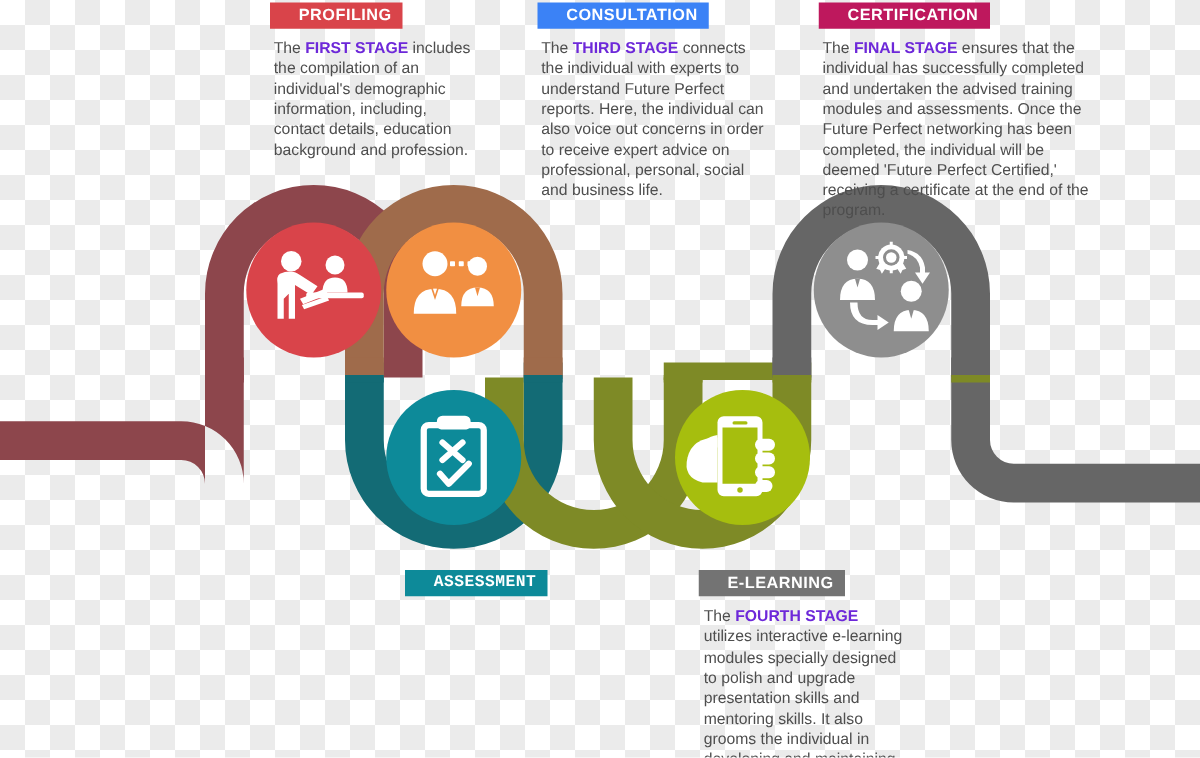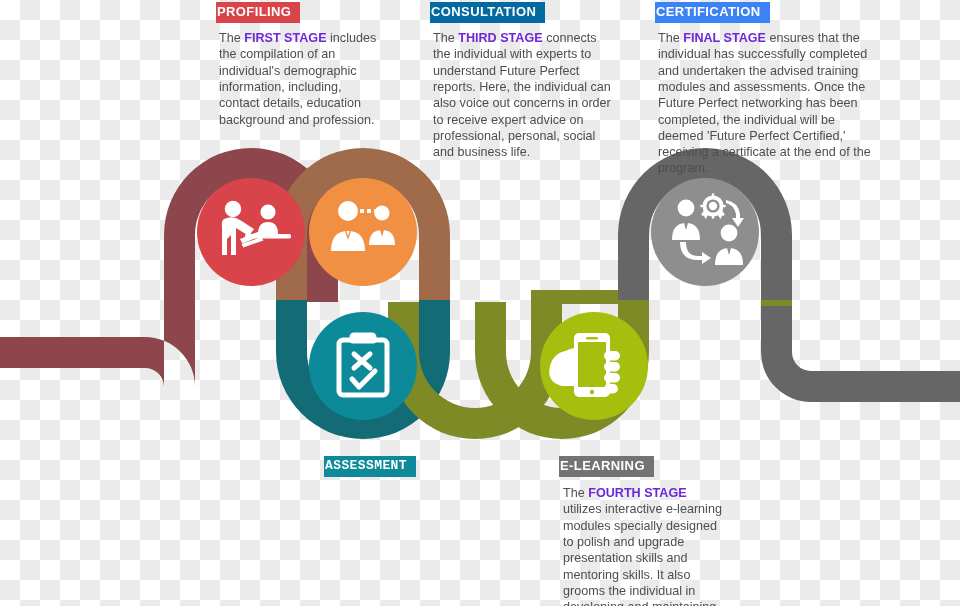--- a/index.html
+++ b/index.html
@@ -30,21 +30,21 @@
   .callout {
     position: absolute;
     box-sizing: border-box;
   }
   .callout-label {
     display: inline-block;
     color: #ffffff;
     font-weight: bold;
     font-size: 13px;
     letter-spacing: 0.4px;
-    padding: 3px 9px 4px 1px;
+    padding: 3px 9px 4px 23px;
     line-height: 1.08;
     white-space: nowrap;
   }
   .callout-body {
     margin-top: 6px;
     font-size: 12.6px;
     line-height: 16.3px;
     color: #4e4e4e;
     padding-left: 3px;
   }
@@ -240,28 +240,28 @@
 </svg>
 
 <div class="callout" id="callout-profiling">
   <span class="callout-label" style="background:#d9444a">PROFILING</span>
   <div class="callout-body">
     <span>The </span><b>FIRST STAGE</b><span> includes the compilation of an individual's demographic information, including, contact details, education background and profession.</span>
   </div>
 </div>
 
 <div class="callout" id="callout-consultation">
-  <span class="callout-label" style="background:#0369a1">CONSULTATION</span>
+  <span class="callout-label" style="background:#3b82f6">CONSULTATION</span>
   <div class="callout-body">
     <span>The </span><b>THIRD STAGE</b><span> connects the individual with experts to understand Future Perfect reports. Here, the individual can also voice out concerns in order to receive expert advice on professional, personal, social and business life.</span>
   </div>
 </div>
 
 <div class="callout" id="callout-certification">
-  <span class="callout-label" style="background:#3b82f6">CERTIFICATION</span>
+  <span class="callout-label" style="background:#be185d">CERTIFICATION</span>
   <div class="callout-body">
     <span>The </span><b>FINAL STAGE</b><span> ensures that the individual has successfully completed and undertaken the advised training modules and assessments. Once the Future Perfect networking has been completed, the individual will be deemed 'Future Perfect Certified,' receiving a certificate at the end of the program.</span>
   </div>
 </div>
 
 <div class="callout" id="callout-assessment">
   <span class="callout-label" style="background:#0d8a99">ASSESSMENT</span>
 </div>
 
 <div class="callout" id="callout-elearning">

